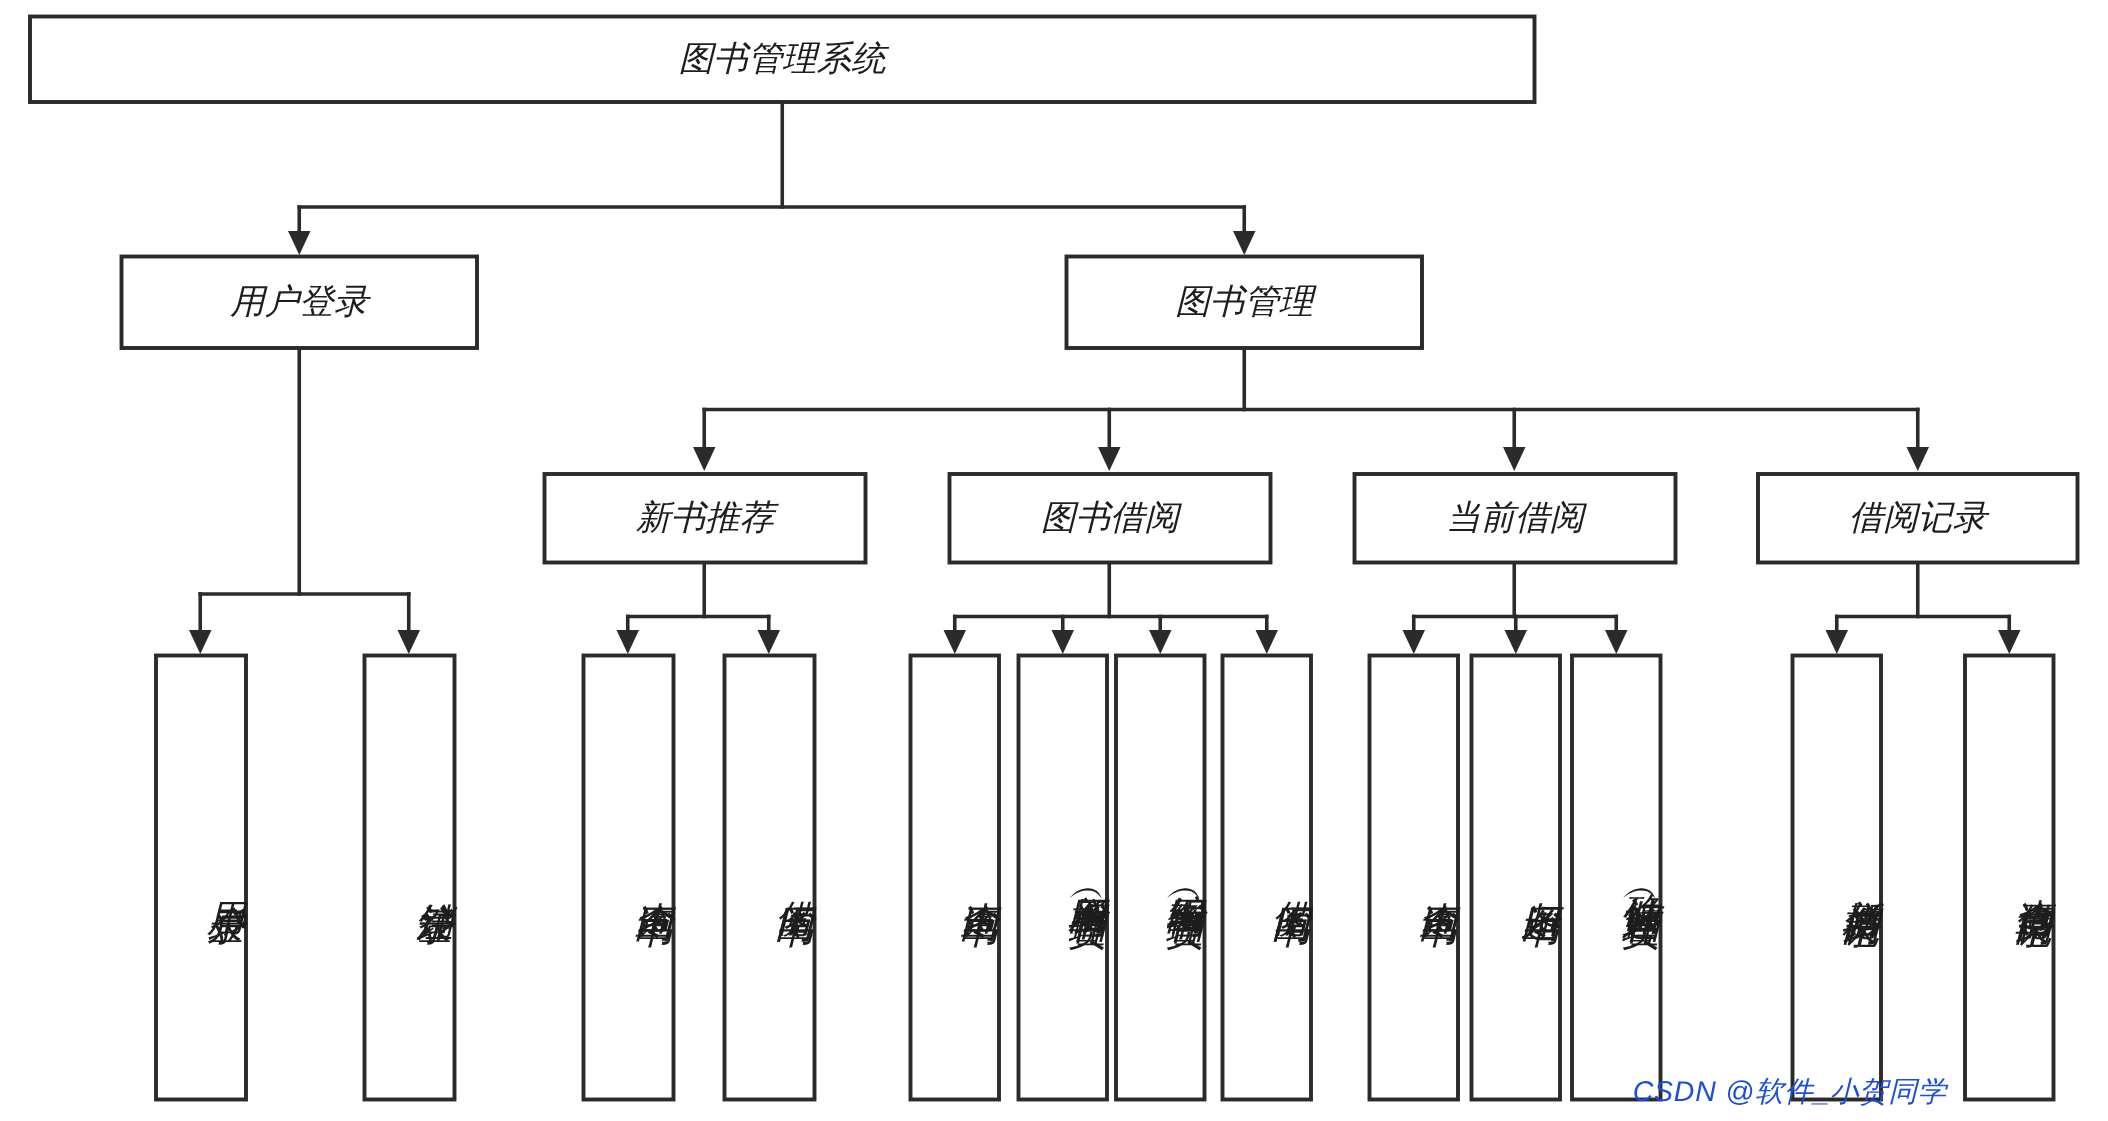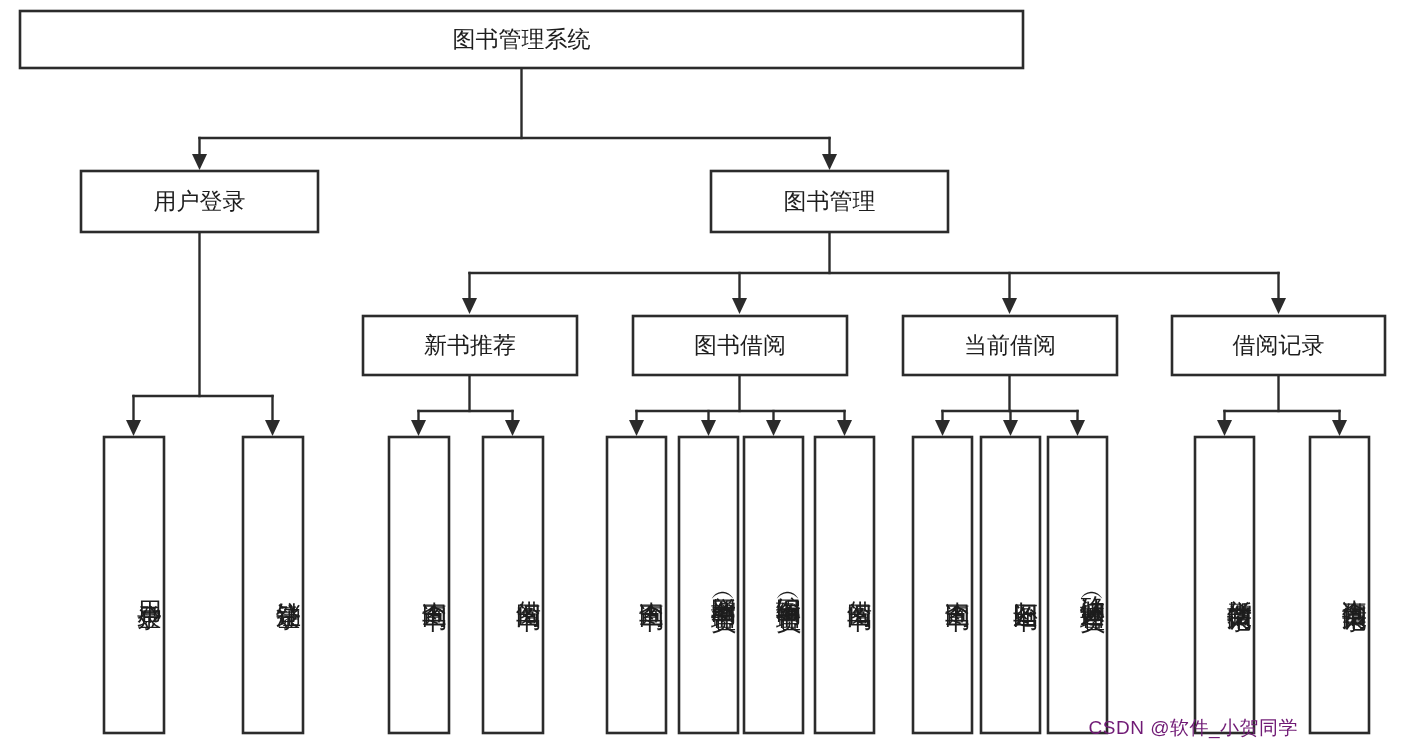--- a/index.html
+++ b/index.html
@@ -11,20 +11,21 @@
     width: 1405px;
     height: 747px;
     font-family: "Liberation Sans", "DejaVu Sans", sans-serif;
     overflow: hidden;
   }
   #diagram-root {
     position: relative;
     width: 1310px;
     height: 747px;
     background: #ffffff;
+    font-style: italic;
   }
   svg#flow {
     position: absolute;
     left: 0;
     top: 0;
     width: 1405px;
     height: 747px;
   }
   .node-rect {
     fill: #ffffff;
@@ -63,21 +64,21 @@
     align-items: flex-start;
     justify-content: center;
     pointer-events: none;
   }
   .watermark {
     position: absolute;
     right: 12px;
     bottom: 6px;
     font-family: "Liberation Sans", "DejaVu Sans", sans-serif;
     font-size: 19px;
-    color: #701a75;
+    color: #1d4ed8;
     letter-spacing: 0.5px;
     white-space: nowrap;
   }
 </style>
 </head>
 <body>
 
 <div id="diagram-root">
 
   <svg id="flow" viewBox="0 0 1405 747">

